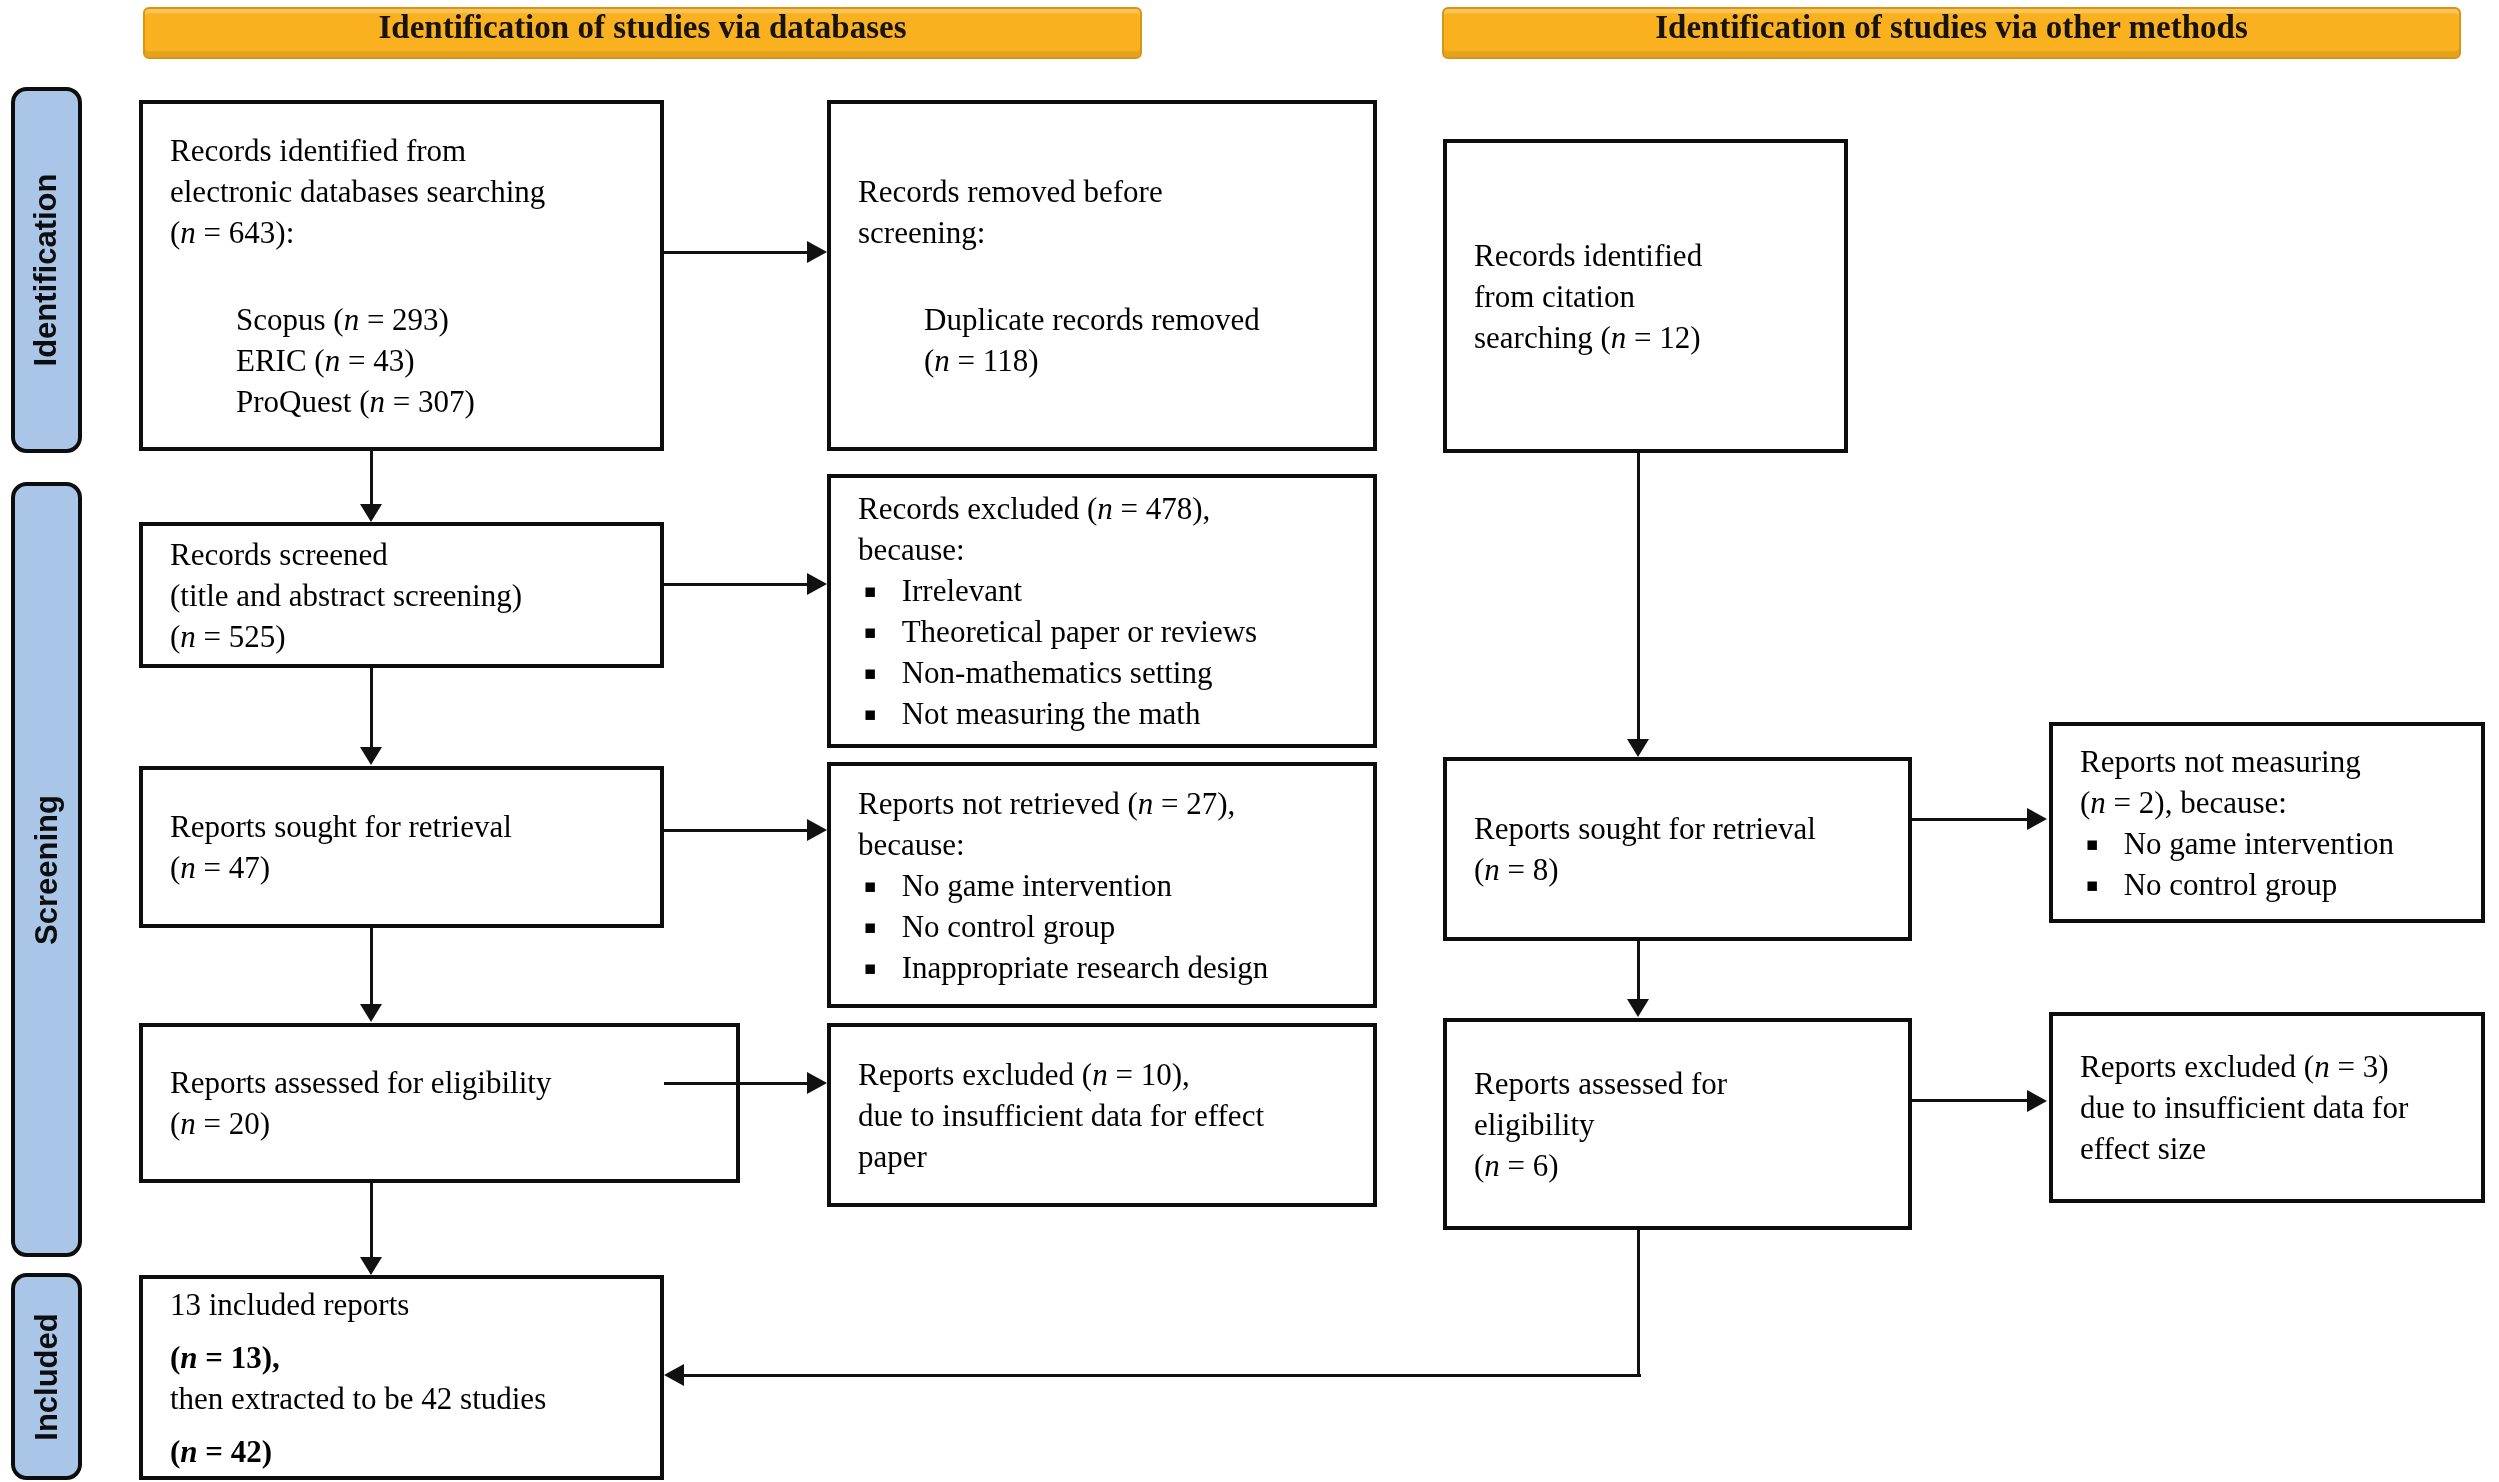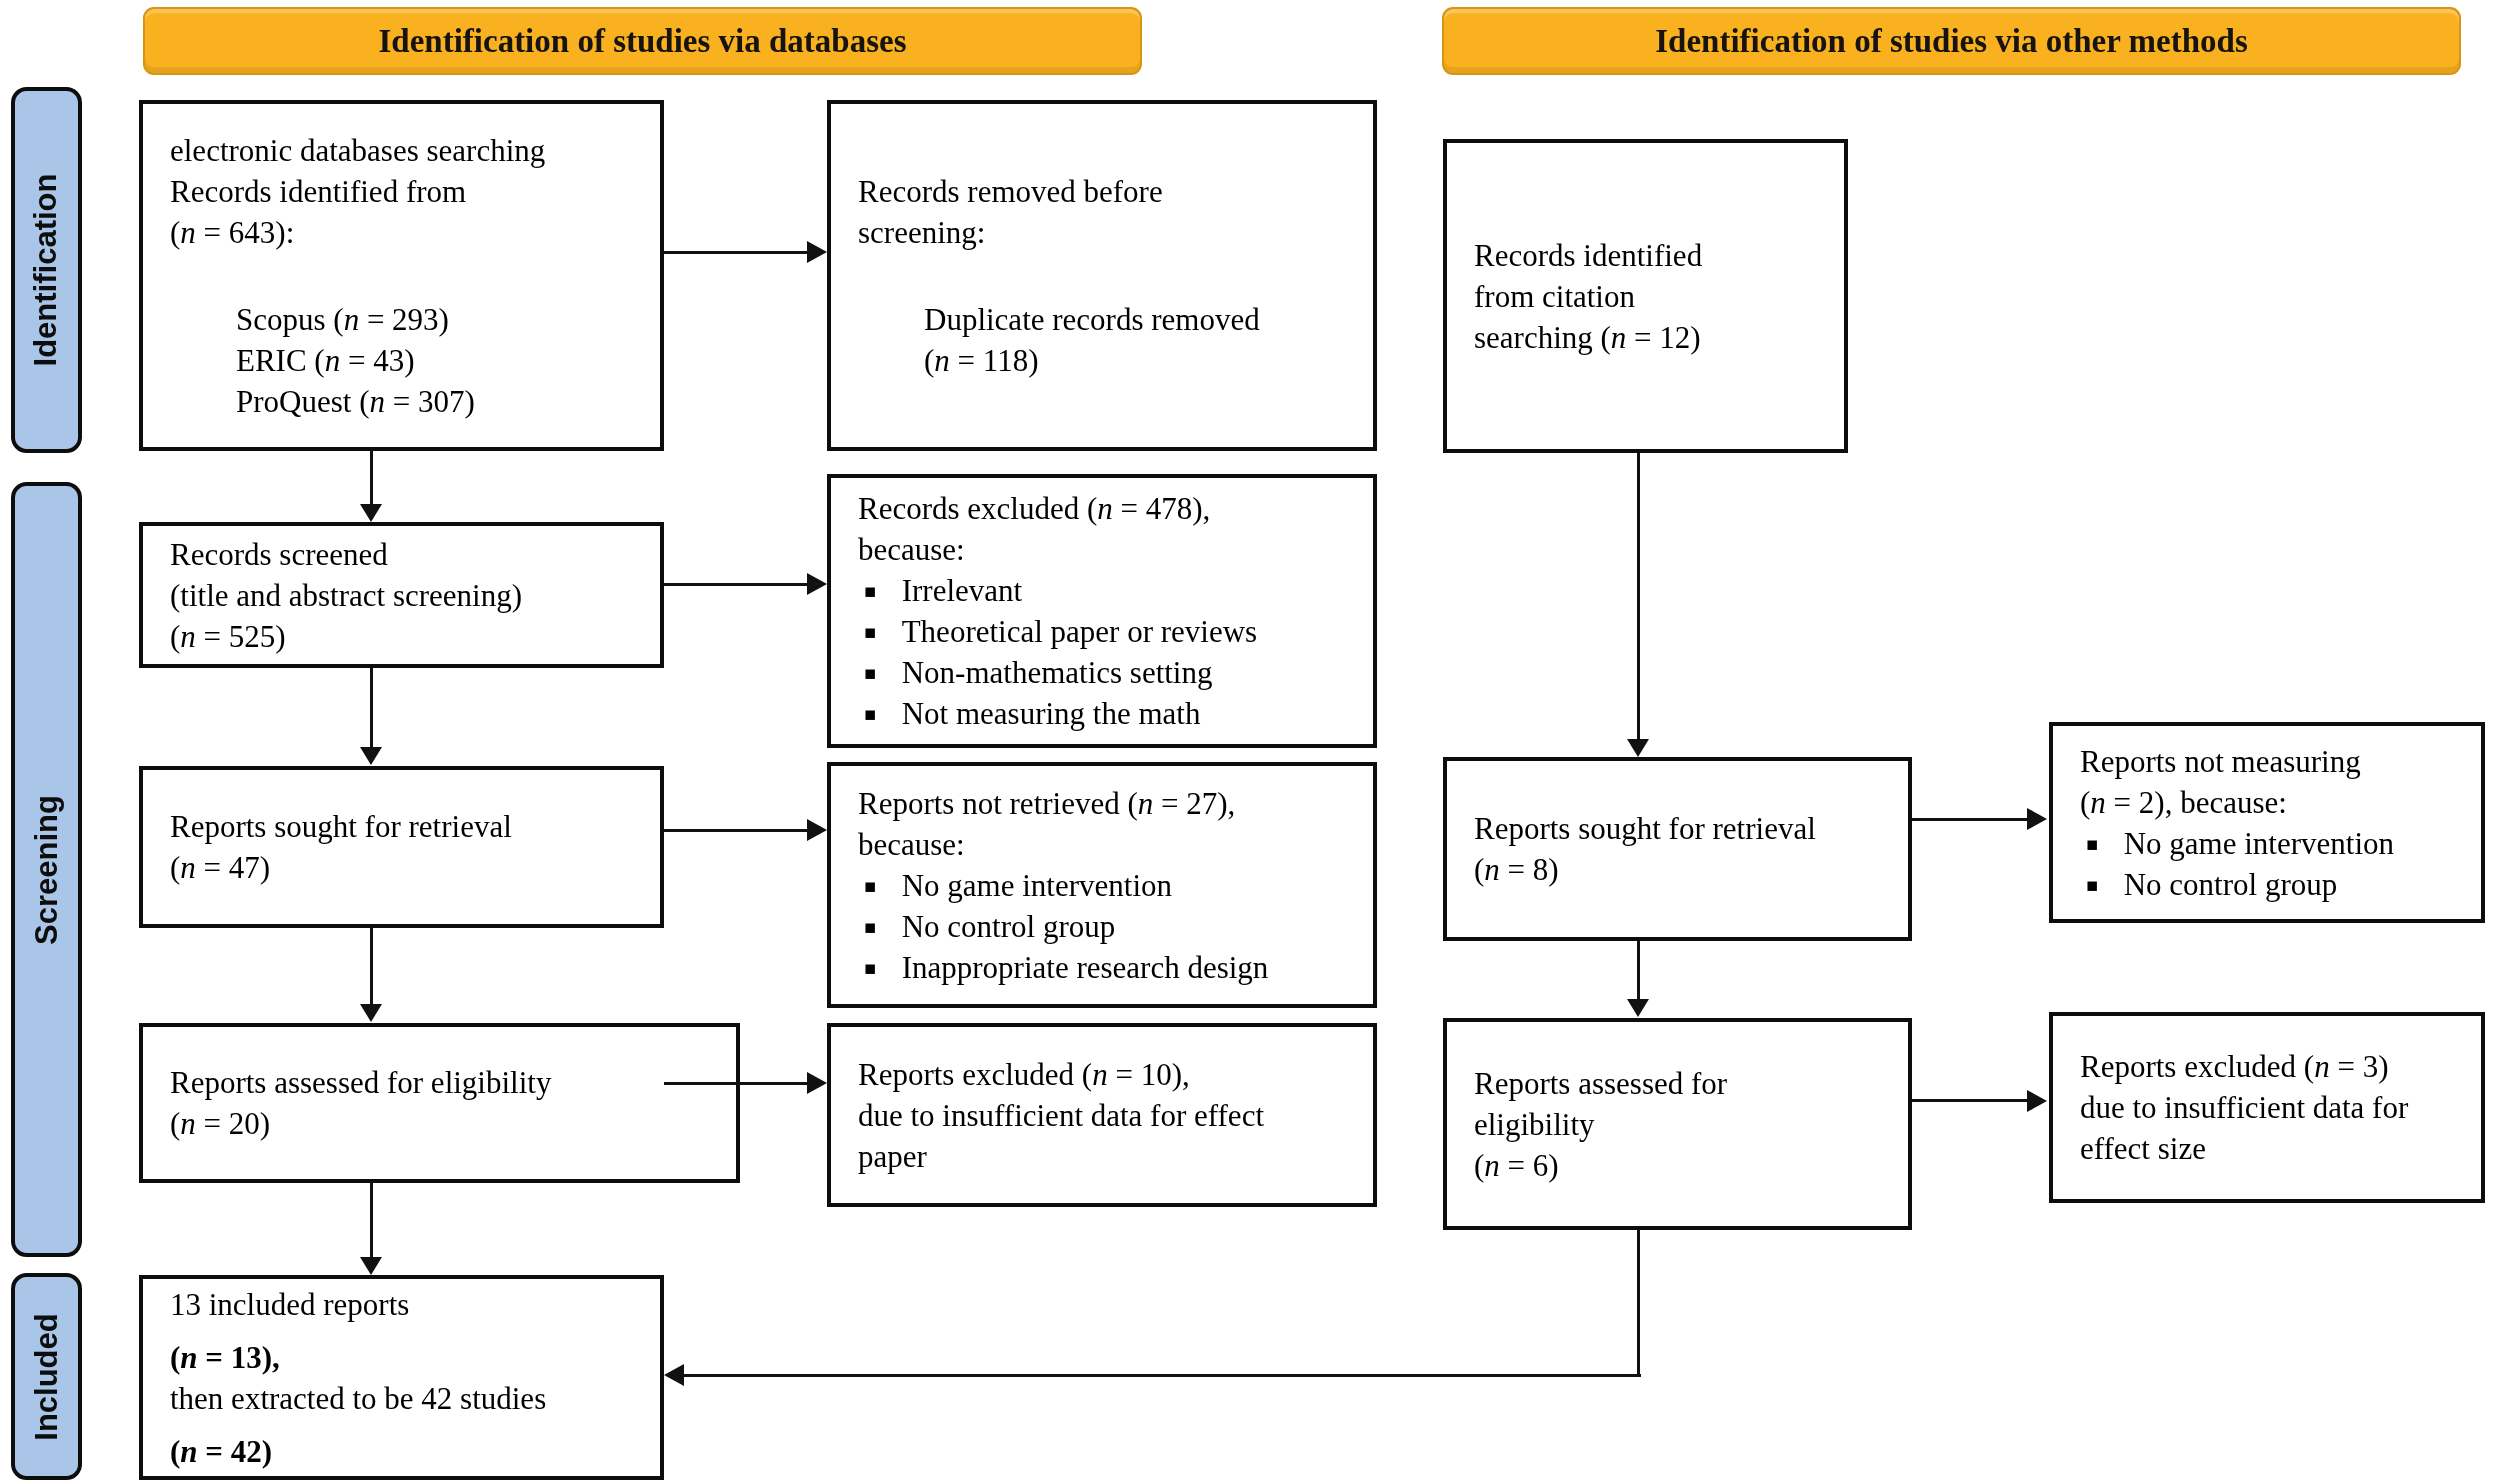--- a/index.html
+++ b/index.html
@@ -2,24 +2,24 @@
 <html style="--banner-fill: #F9B120; --banner-border: #D89414; --stage-fill: #A9C6E8; --box-border: #0D0D0D; --arrow: #111111;font-size:11.4px"><head>
 <meta charset="utf-8">
 <style>
   html,body{margin:0;padding:0;background:#ffffff;}
   .canvas{
     position:relative;width:2500px;height:1482px;background:#ffffff;
     font-family:"Liberation Serif",serif;color:#000;overflow:hidden;
   }
   
   .banner{
-    position:absolute;height:68px;box-sizing:border-box;
+    position:absolute;height:52px;box-sizing:border-box;
     background:var(--banner-fill,#F9B120);
     border:2.9px solid var(--banner-border,#D89414);
-    border-radius:11px;display:flex;align-items:center;justify-content:center;
+    border-radius:6px;display:flex;align-items:flex-start;justify-content:center;
     box-shadow:inset 0 4.3px 0 rgba(255,255,255,.25), inset 0 -5.7px 0 rgba(0,0,0,.08);
   }
   .banner .t{font-weight:bold;font-size:33px;color:#161310;}
   
   .stage{
     position:absolute;left:11.4px;width:71px;box-sizing:border-box;
     background:var(--stage-fill,#A9C6E8);
     border:4.3px solid var(--box-border,#0d0d0d);border-radius:15.7px;
     display:flex;align-items:center;justify-content:center;
   }
@@ -72,22 +72,22 @@
     <span class="t">Identification</span>
   </div>
   <div class="stage" style="top:482px;height:775px;">
     <span class="t">Screening</span>
   </div>
   <div class="stage" style="top:1273px;height:207px;">
     <span class="t">Included</span>
   </div>
 
   <div class="fbox" style="left:139px;top:100px;width:525px;height:351px;">
+      <div class="line">Records identified from</div>
       <div class="line">electronic databases searching</div>
-      <div class="line">Records identified from</div>
       <div class="line">(<i>n</i> = 643):</div>
       <div class="line spacer"></div>
       <div class="line indent">Scopus (<i>n</i> = 293)</div>
       <div class="line indent">ERIC (<i>n</i> = 43)</div>
       <div class="line indent">ProQuest (<i>n</i> = 307)</div>
     </div>
   <div class="fbox" style="left:139px;top:522px;width:525px;height:146px;">
       <div class="line">Records screened</div>
       <div class="line">(title and abstract screening)</div>
       <div class="line">(<i>n</i> = 525)</div>

